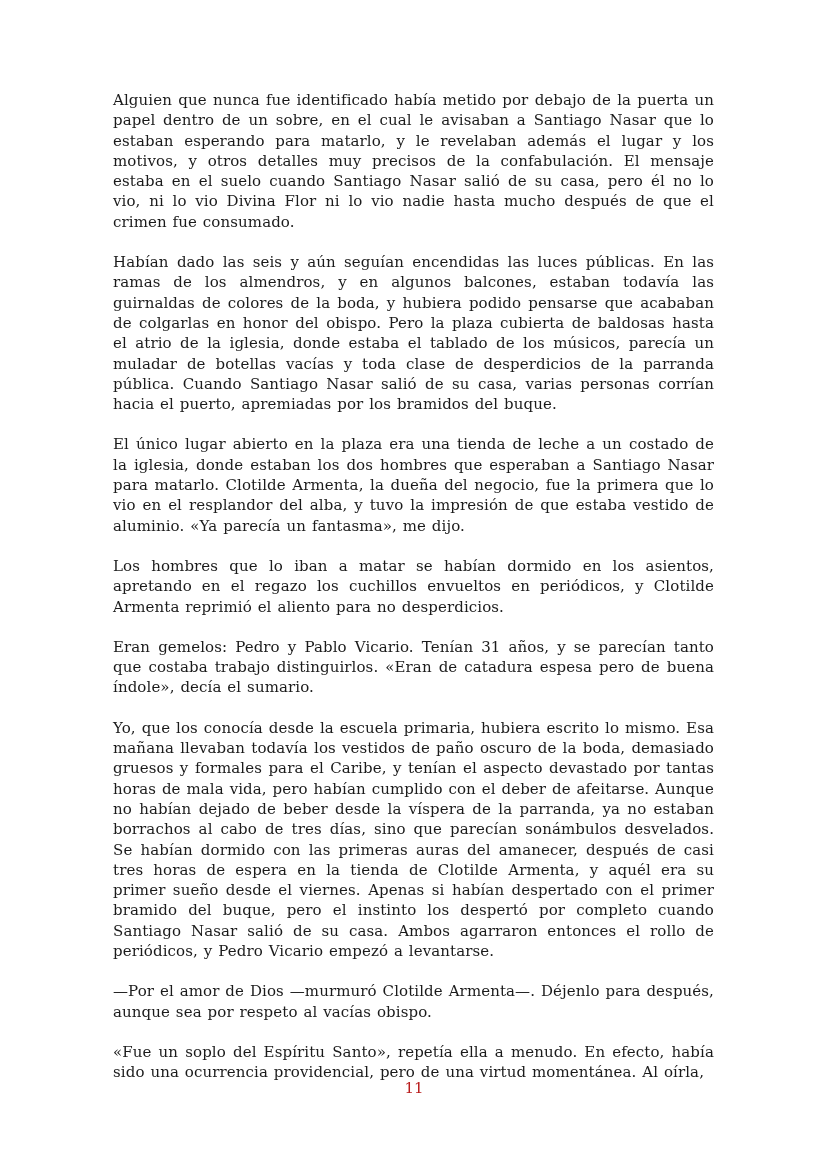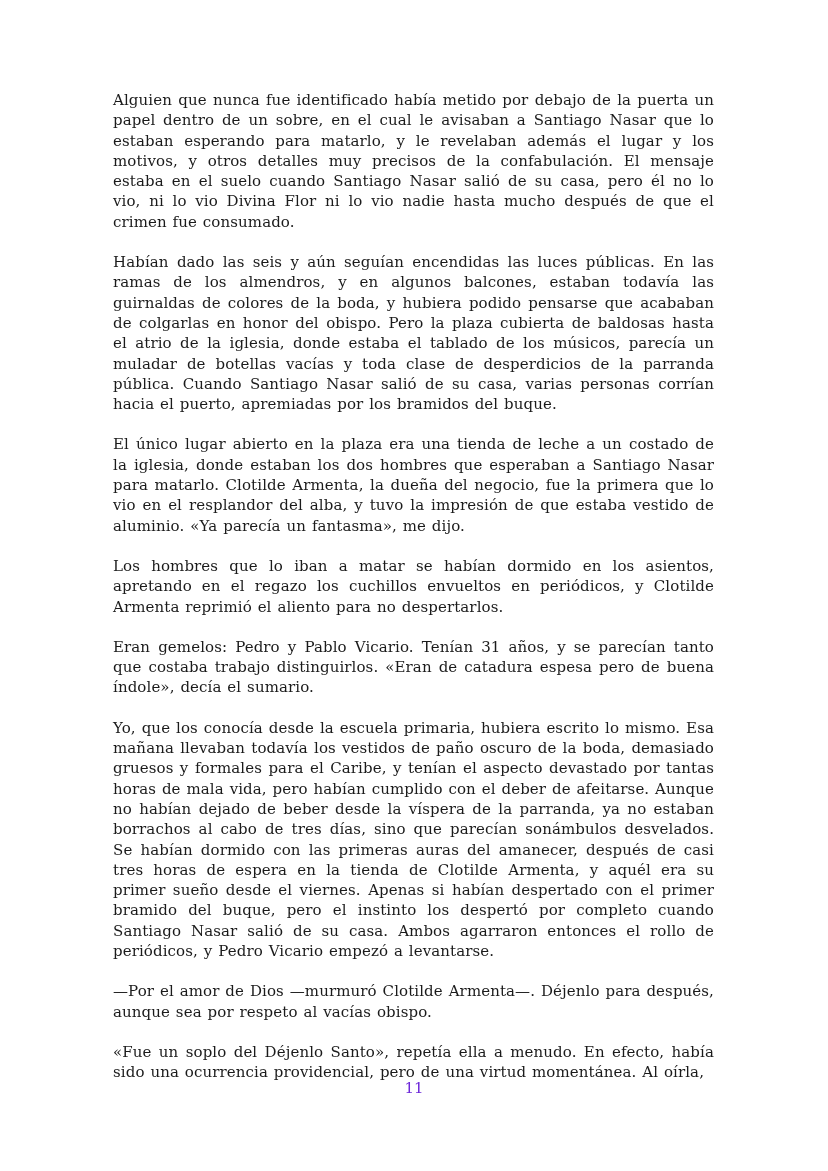--- a/index.html
+++ b/index.html
@@ -37,31 +37,31 @@
     margin-bottom: 0;
   }
   .page-number {
     position: absolute;
     left: 0;
     top: 1078px;
     width: 828px;
     text-align: center;
     font-size: 15px;
     line-height: 20px;
-    color: #6d28d9;
+    color: #b91c1c;
   }
 </style>
 </head>
 <body>
 
 <div class="page-sheet">
   <div class="text-column">
     <p class="body-paragraph">Alguien que nunca fue identificado había metido por debajo de la puerta un papel dentro de un sobre, en el cual le avisaban a Santiago Nasar que lo estaban esperando para matarlo, y le revelaban además el lugar y los motivos, y otros detalles muy precisos de la confabulación. El mensaje estaba en el suelo cuando Santiago Nasar salió de su casa, pero él no lo vio, ni lo vio Divina Flor ni lo vio nadie hasta mucho después de que el crimen fue consumado.</p>
     <p class="body-paragraph">Habían dado las seis y aún seguían encendidas las luces públicas. En las ramas de los almendros, y en algunos balcones, estaban todavía las guirnaldas de colores de la boda, y hubiera podido pensarse que acababan de colgarlas en honor del obispo. Pero la plaza cubierta de baldosas hasta el atrio de la iglesia, donde estaba el tablado de los músicos, parecía un muladar de botellas vacías y toda clase de desperdicios de la parranda pública. Cuando Santiago Nasar salió de su casa, varias personas corrían hacia el puerto, apremiadas por los bramidos del buque.</p>
     <p class="body-paragraph">El único lugar abierto en la plaza era una tienda de leche a un costado de la iglesia, donde estaban los dos hombres que esperaban a Santiago Nasar para matarlo. Clotilde Armenta, la dueña del negocio, fue la primera que lo vio en el resplandor del alba, y tuvo la impresión de que estaba vestido de aluminio. «Ya parecía un fantasma», me dijo.</p>
-    <p class="body-paragraph">Los hombres que lo iban a matar se habían dormido en los asientos, apretando en el regazo los cuchillos envueltos en periódicos, y Clotilde Armenta reprimió el aliento para no despertarlos.</p>
+    <p class="body-paragraph">Los hombres que lo iban a matar se habían dormido en los asientos, apretando en el regazo los cuchillos envueltos en periódicos, y Clotilde Armenta reprimió el aliento para no desperdicios.</p>
     <p class="body-paragraph">Eran gemelos: Pedro y Pablo Vicario. Tenían 31 años, y se parecían tanto que costaba trabajo distinguirlos. «Eran de catadura espesa pero de buena índole», decía el sumario.</p>
     <p class="body-paragraph">Yo, que los conocía desde la escuela primaria, hubiera escrito lo mismo. Esa mañana llevaban todavía los vestidos de paño oscuro de la boda, demasiado gruesos y formales para el Caribe, y tenían el aspecto devastado por tantas horas de mala vida, pero habían cumplido con el deber de afeitarse. Aunque no habían dejado de beber desde la víspera de la parranda, ya no estaban borrachos al cabo de tres días, sino que parecían sonámbulos desvelados. Se habían dormido con las primeras auras del amanecer, después de casi tres horas de espera en la tienda de Clotilde Armenta, y aquél era su primer sueño desde el viernes. Apenas si habían despertado con el primer bramido del buque, pero el instinto los despertó por completo cuando Santiago Nasar salió de su casa. Ambos agarraron entonces el rollo de periódicos, y Pedro Vicario empezó a levantarse.</p>
     <p class="body-paragraph">—Por el amor de Dios —murmuró Clotilde Armenta—. Déjenlo para después, aunque sea por respeto al vacías obispo.</p>
-    <p class="body-paragraph">«Fue un soplo del Déjenlo Santo», repetía ella a menudo. En efecto, había sido una ocurrencia providencial, pero de una virtud momentánea. Al oírla,</p>
+    <p class="body-paragraph">«Fue un soplo del Espíritu Santo», repetía ella a menudo. En efecto, había sido una ocurrencia providencial, pero de una virtud momentánea. Al oírla,</p>
   </div>
   <div class="page-number">11</div>
 </div>
 
 </body></html>

